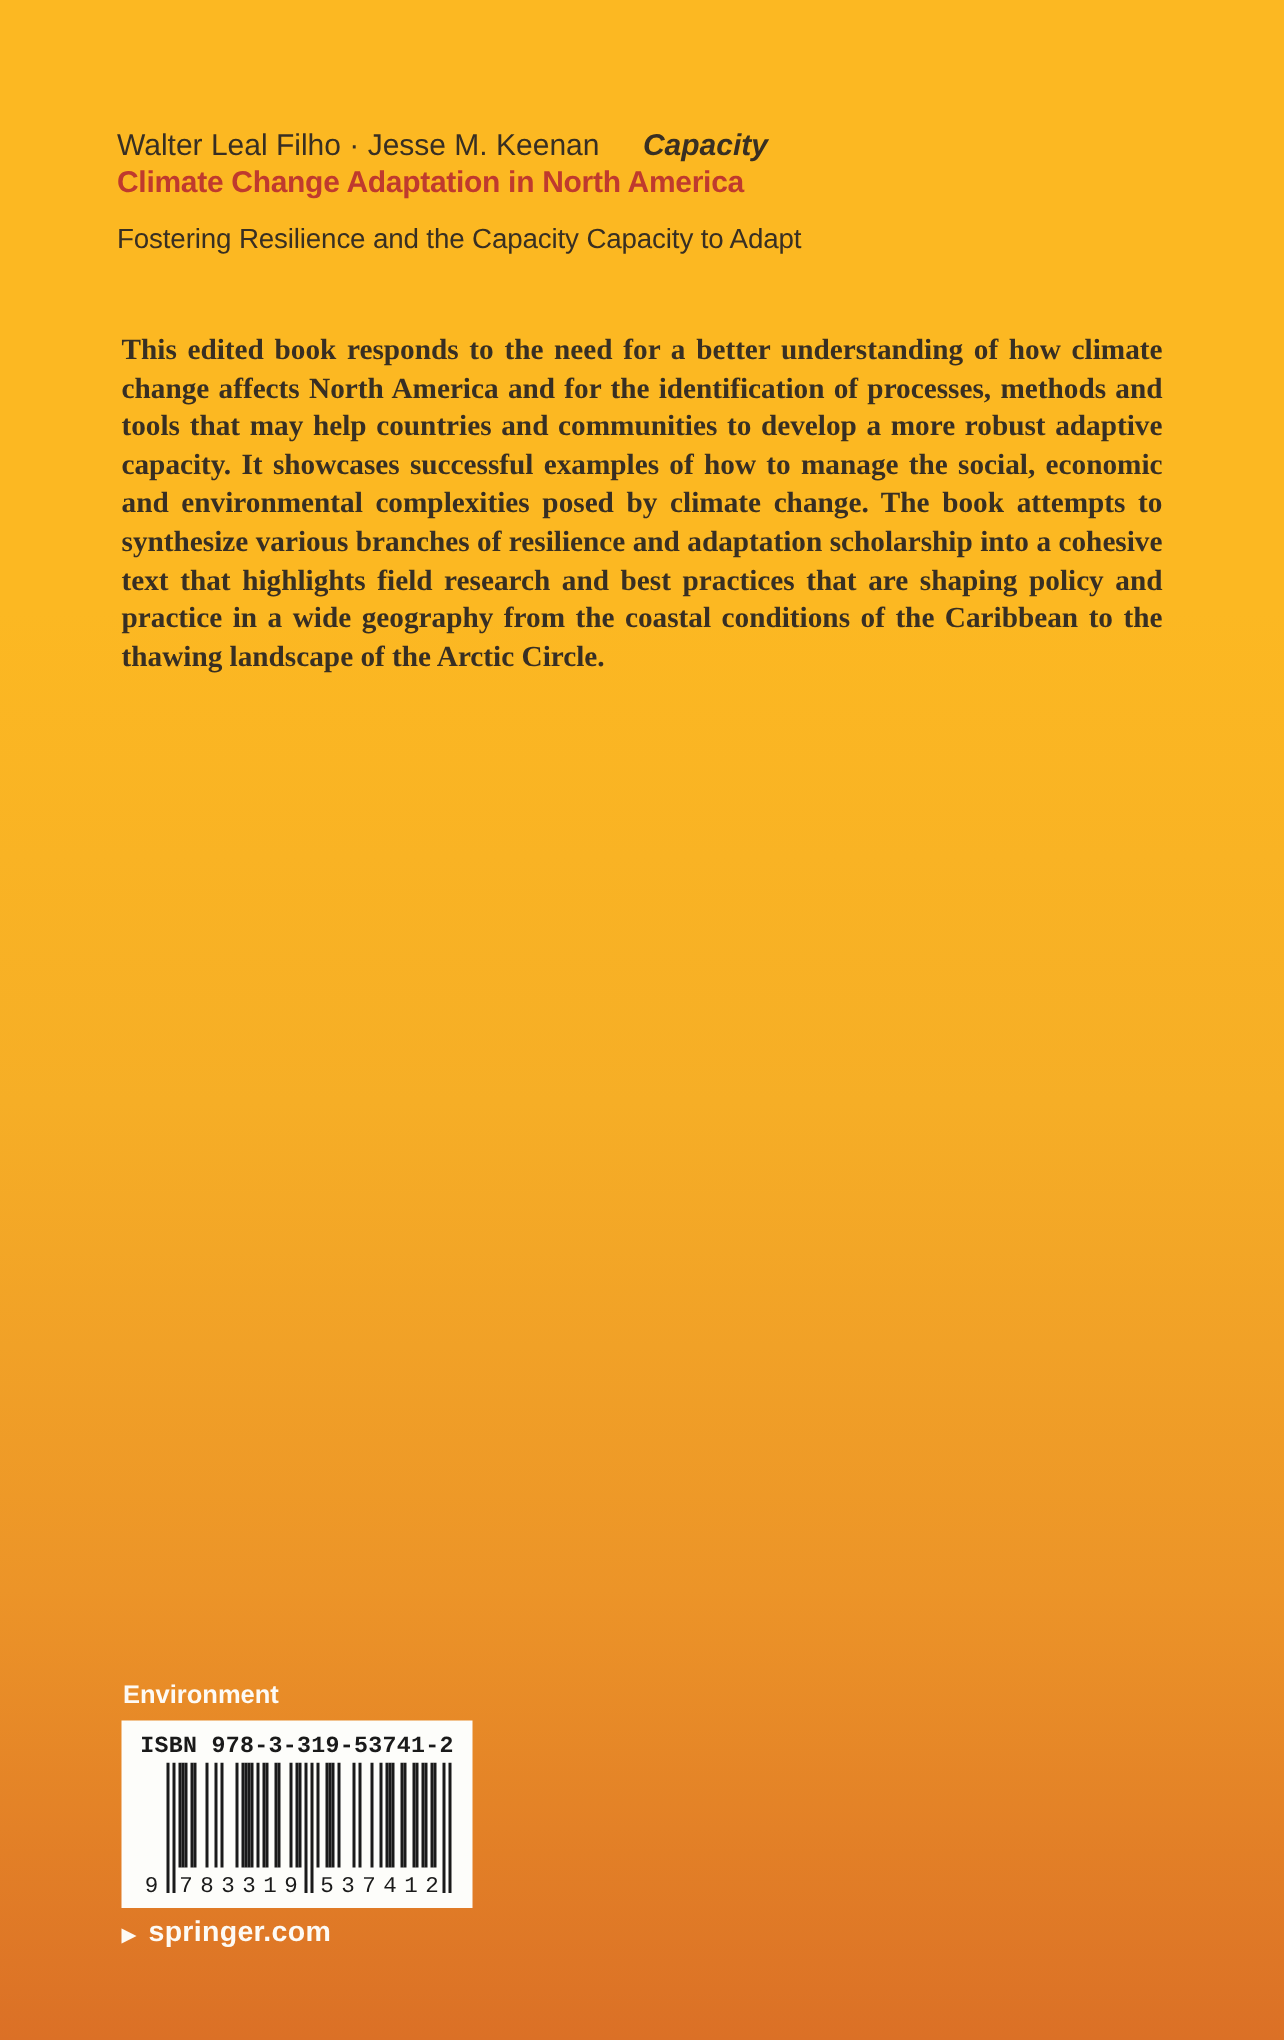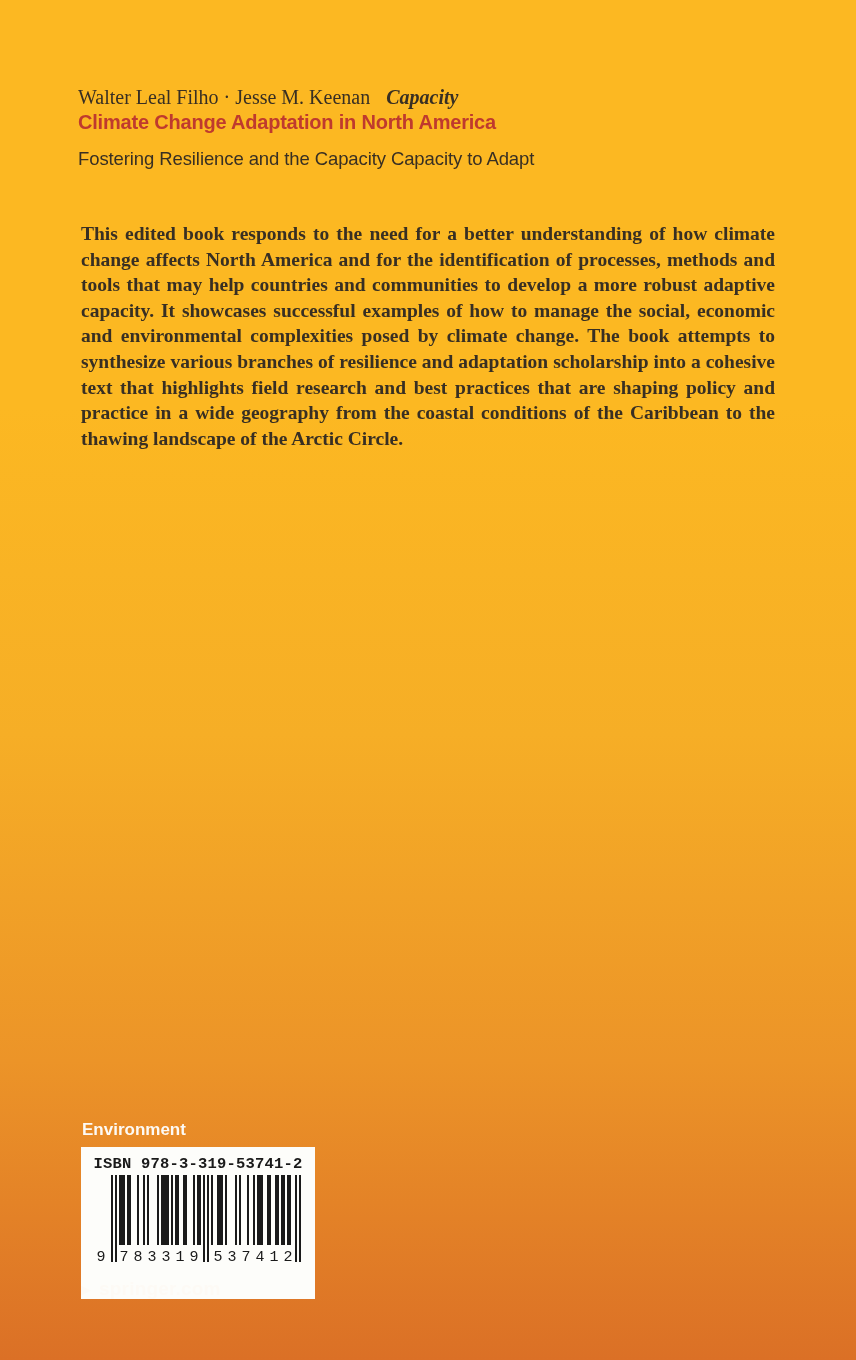--- a/index.html
+++ b/index.html
@@ -16,21 +16,21 @@
       var(--bg-bottom,#db7026) 100%);
     font-family:"Liberation Sans",sans-serif;
     color:var(--text-dark,#382f23);
   }
   .series-title{
     position:absolute;left:78px;top:44px;
     font-size:17.5px;font-weight:bold;letter-spacing:.1px;
   }
   .editors-line{
     position:absolute;left:78px;top:86px;
-    font-size:20px;display:flex;gap:16px;align-items:center;font-family:Liberation Serif, serif;
+    font-size:20px;display:flex;gap:29px;align-items:center;
   }
   .editors-label{font-style:italic;font-weight:600;}
   .book-title{
     position:absolute;left:78px;top:111px;
     font-size:20px;font-weight:bold;letter-spacing:-.2px;
     color:var(--title-red,#bf3a2e);
   }
   .book-subtitle{
     position:absolute;left:78px;top:148px;
     font-size:18.5px;letter-spacing:-.1px;
@@ -42,21 +42,21 @@
     text-align:justify;color:var(--text-dark,#382f23);font-weight:bold;
   }
   .category{
     position:absolute;left:82px;top:1120px;
     font-size:17px;font-weight:bold;
     color:var(--light-text,#fdfaf5);
     text-align:center;
   }
   .isbn-box{
     position:absolute;left:81px;top:1147px;
-    width:234px;height:152px;
+    width:234px;height:125px;
     background:#fdfdfa;
     display:flex;flex-direction:column;align-items:center;
   }
   .isbn-label{
     margin-top:8px;
     font-family:"Liberation Mono","DejaVu Sans Mono",monospace;
     font-size:15.5px;font-weight:600;letter-spacing:.2px;
     color:#1a1a1a;white-space:nowrap;
   }
   .barcode-wrap{margin-top:2px;}

